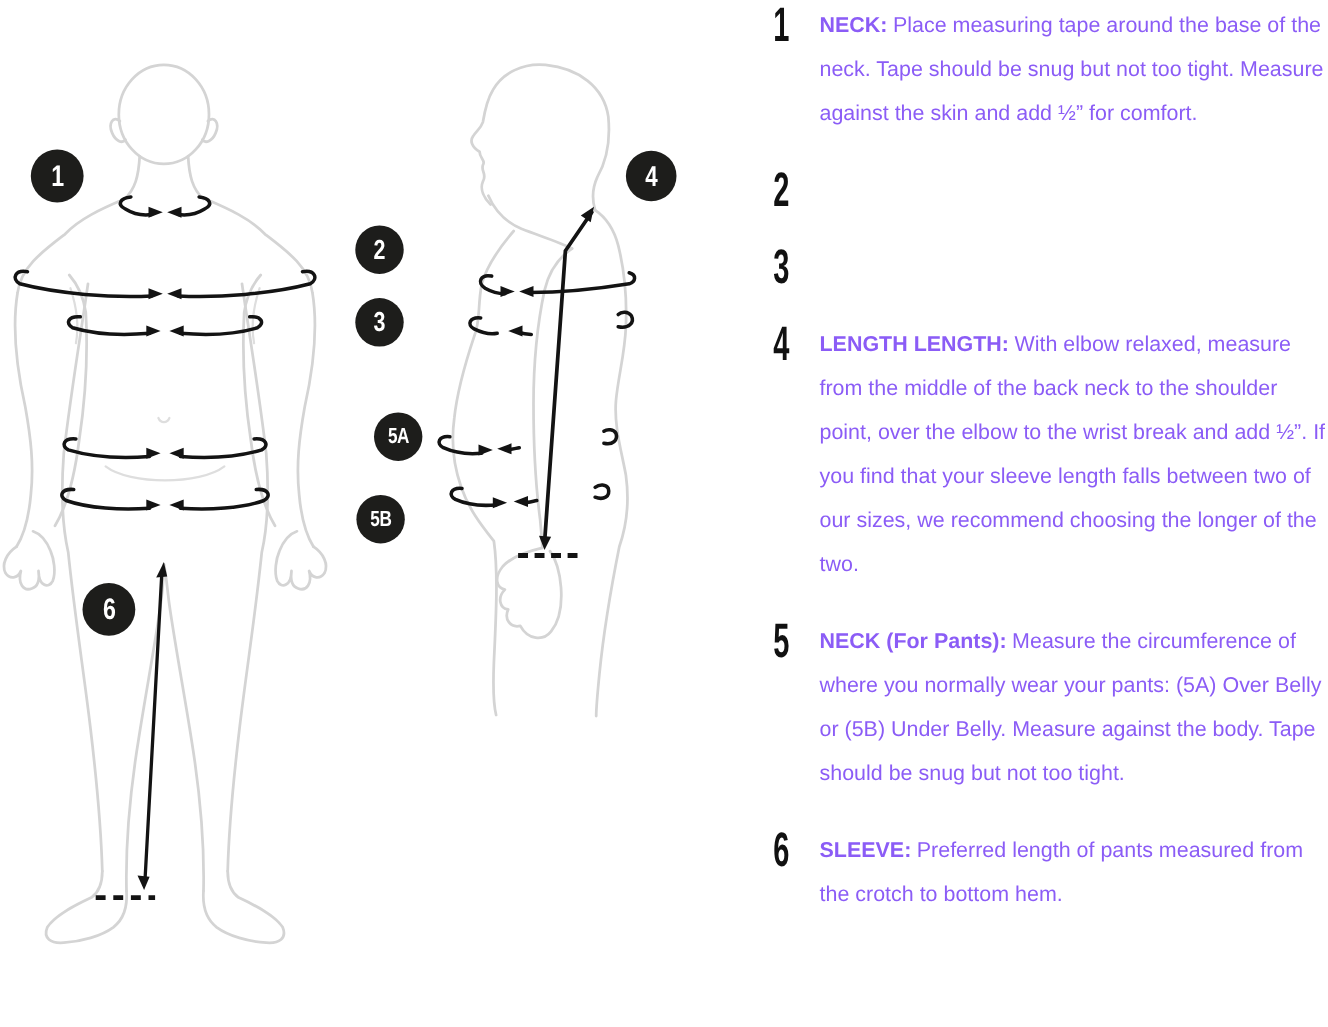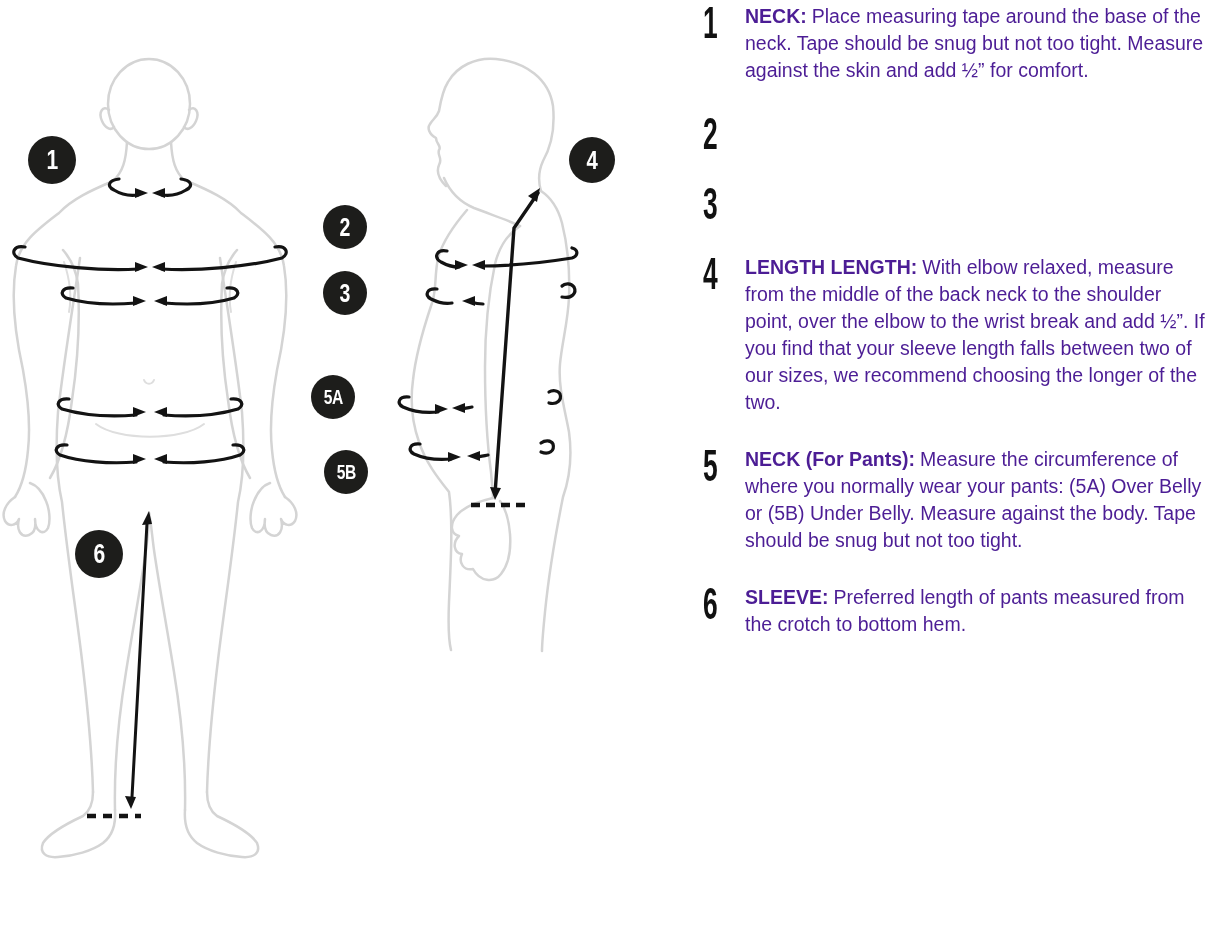--- a/index.html
+++ b/index.html
@@ -15,36 +15,36 @@
     display:flex;align-items:center;justify-content:center;
     color:#fff;font-weight:700;
   }
   .badge span{display:inline-block;transform:scaleX(.78);letter-spacing:-.5px;}
   .badge.big{width:48px;height:48px;font-size:27px;}
   .badge.mid{width:44px;height:44px;font-size:25px;}
   .badge.wide{width:44px;height:44px;font-size:20px;}
   .badge.b1{left:28px;top:136px;}
   .badge.b2{left:323px;top:205px;}
   .badge.b3{left:323px;top:271px;}
-  .badge.b5a{left:311px;top:375px;}
+  .badge.b5a{left:340px;top:375px;}
   .badge.b5b{left:324px;top:450px;}
   .badge.b6{left:75px;top:530px;}
   .badge.b4{left:569px;top:137px;width:46px;height:46px;font-size:26px;}
   
   .instructions{
     position:absolute;left:690px;top:0;width:517px;padding-top:3px;
   }
   .item{display:flex;margin-bottom:30px;}
   .num{
     width:55px;flex:0 0 55px;box-sizing:border-box;padding-left:13px;
     font-size:44px;line-height:40px;font-weight:700;color:#111;
   }
   .num span{display:inline-block;transform:scaleX(.6);transform-origin:left top;}
   .txt{
-    margin:0;width:462px;font-size:19.5px;line-height:27px;color:#4c1d95;
+    margin:0;width:462px;font-size:19.5px;line-height:40px;color:#8b5cf6;
   }
   .txt b{font-weight:700;margin-right:5px;}
 </style>
 </head>
 <body>
 
 <div class="canvas">
 
   <div class="diagram">
     <svg width="690" height="934" viewBox="0 0 690 934">

